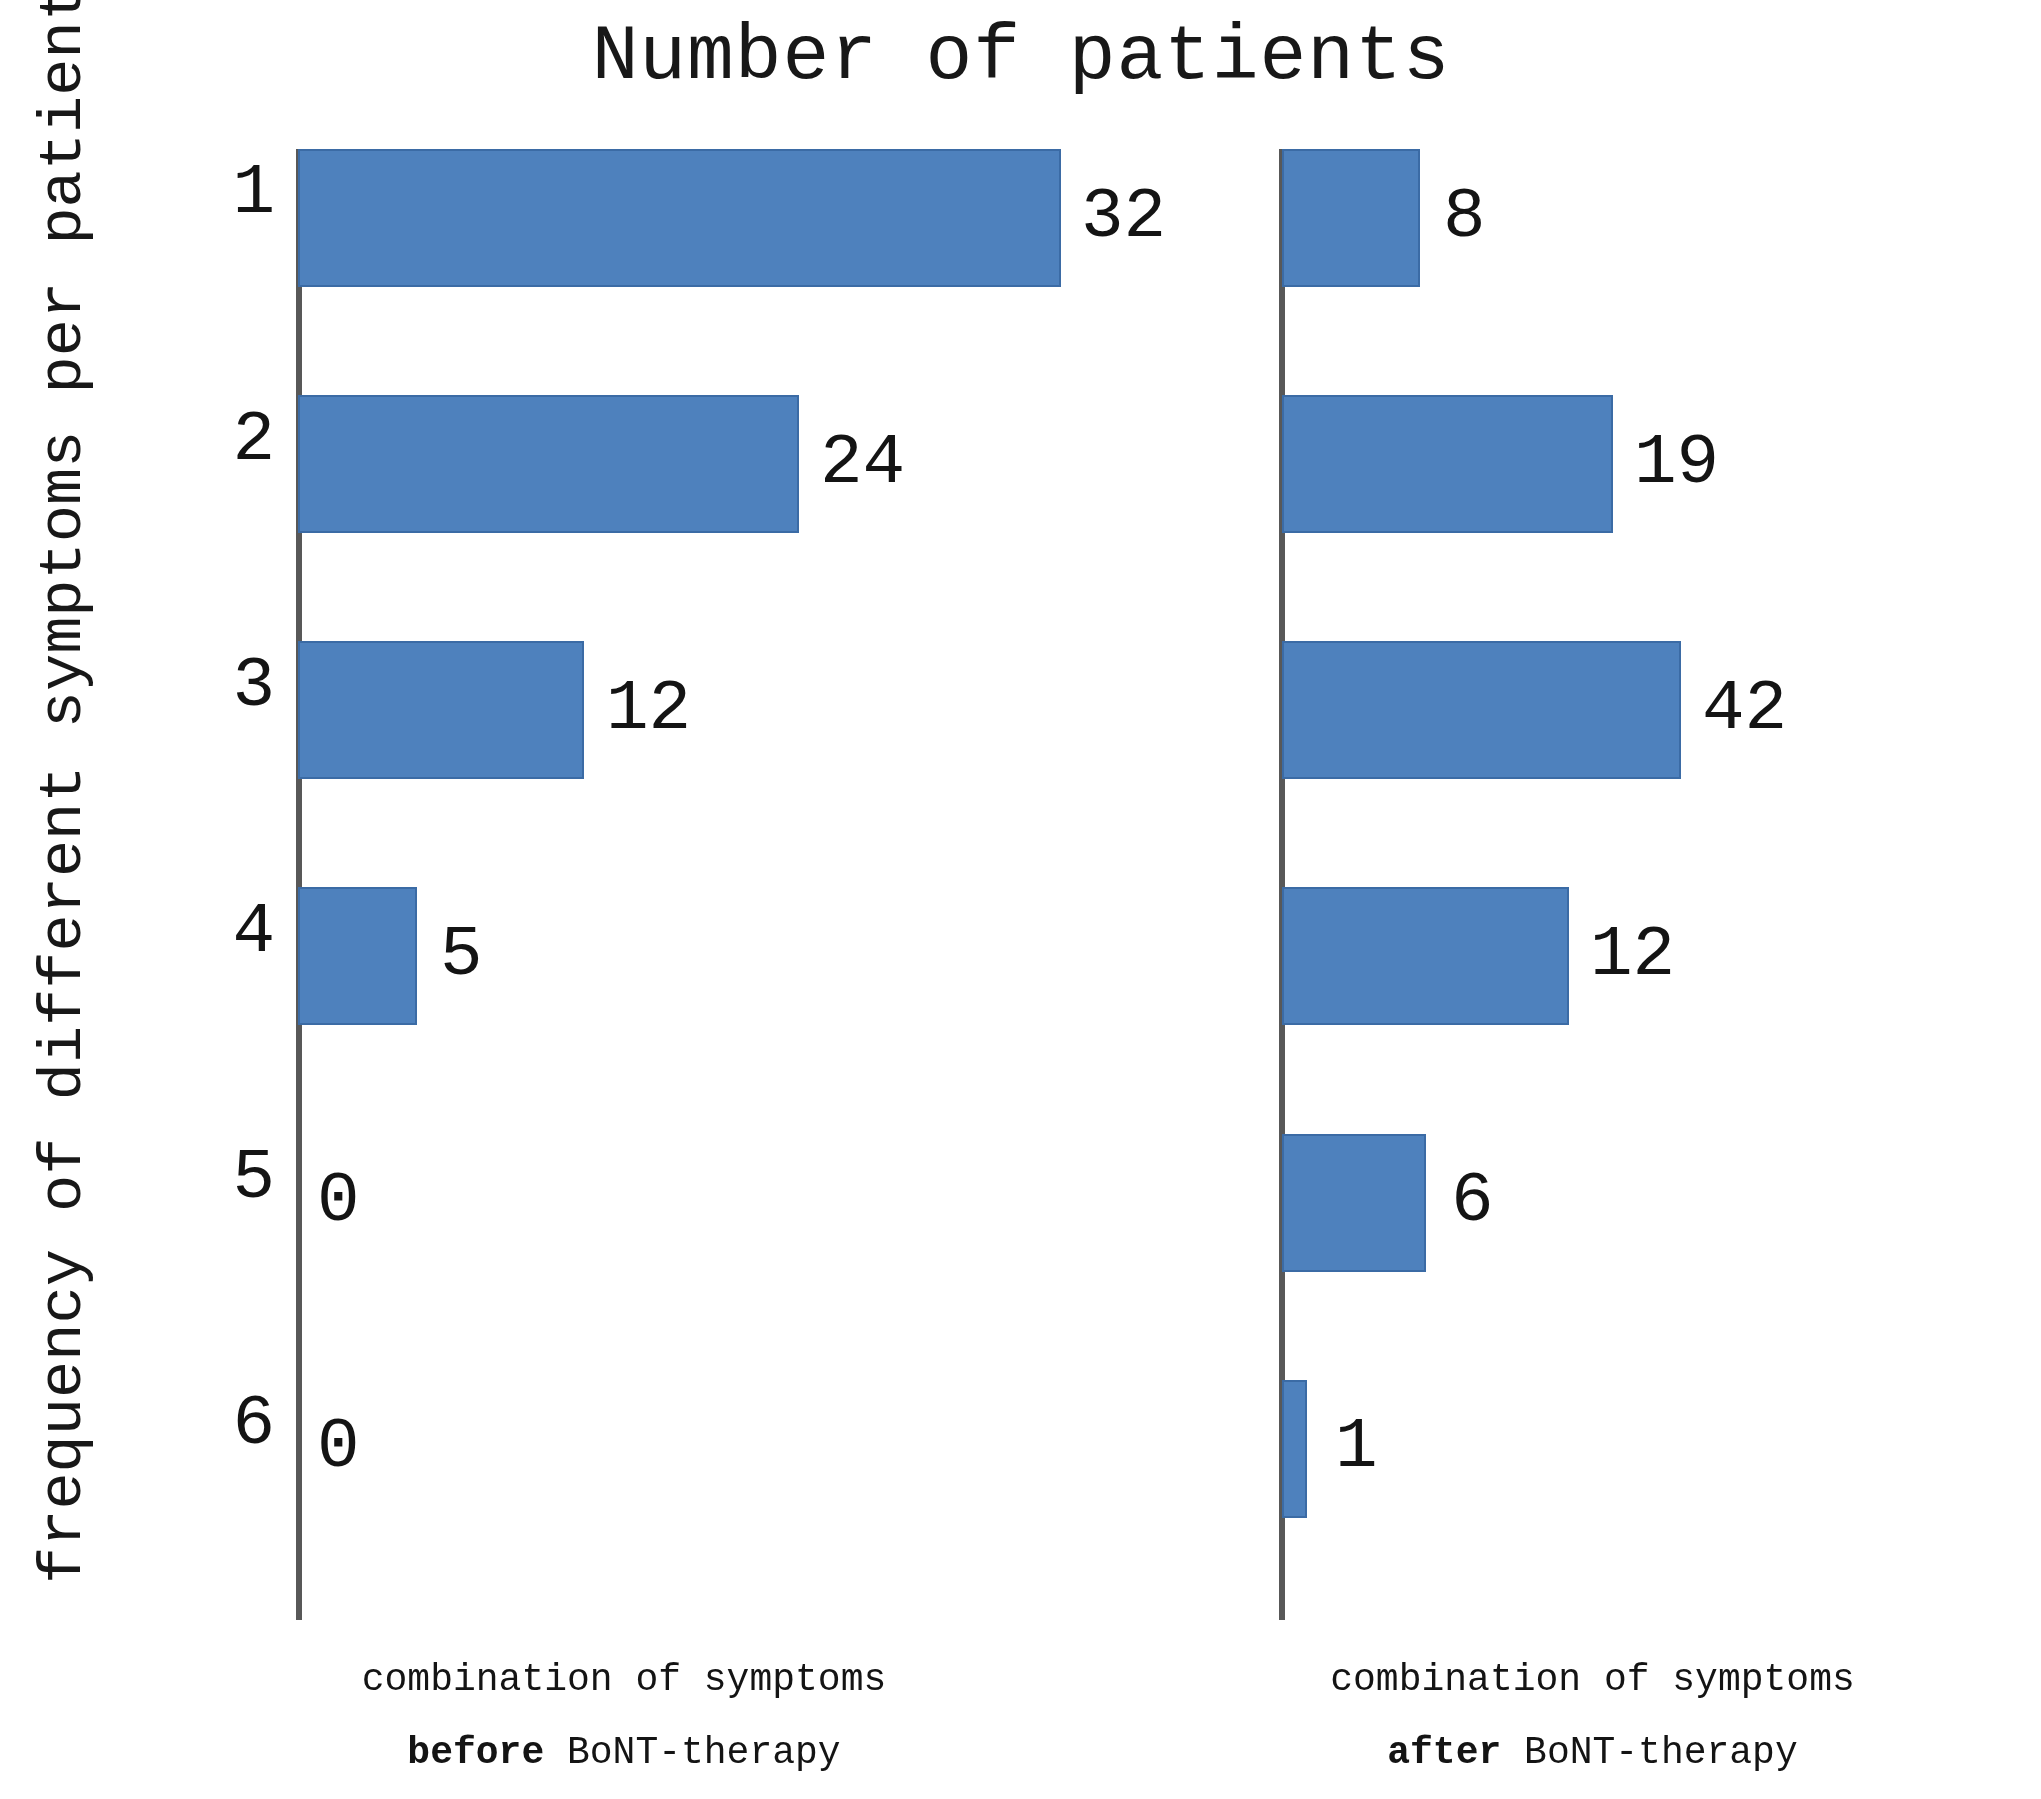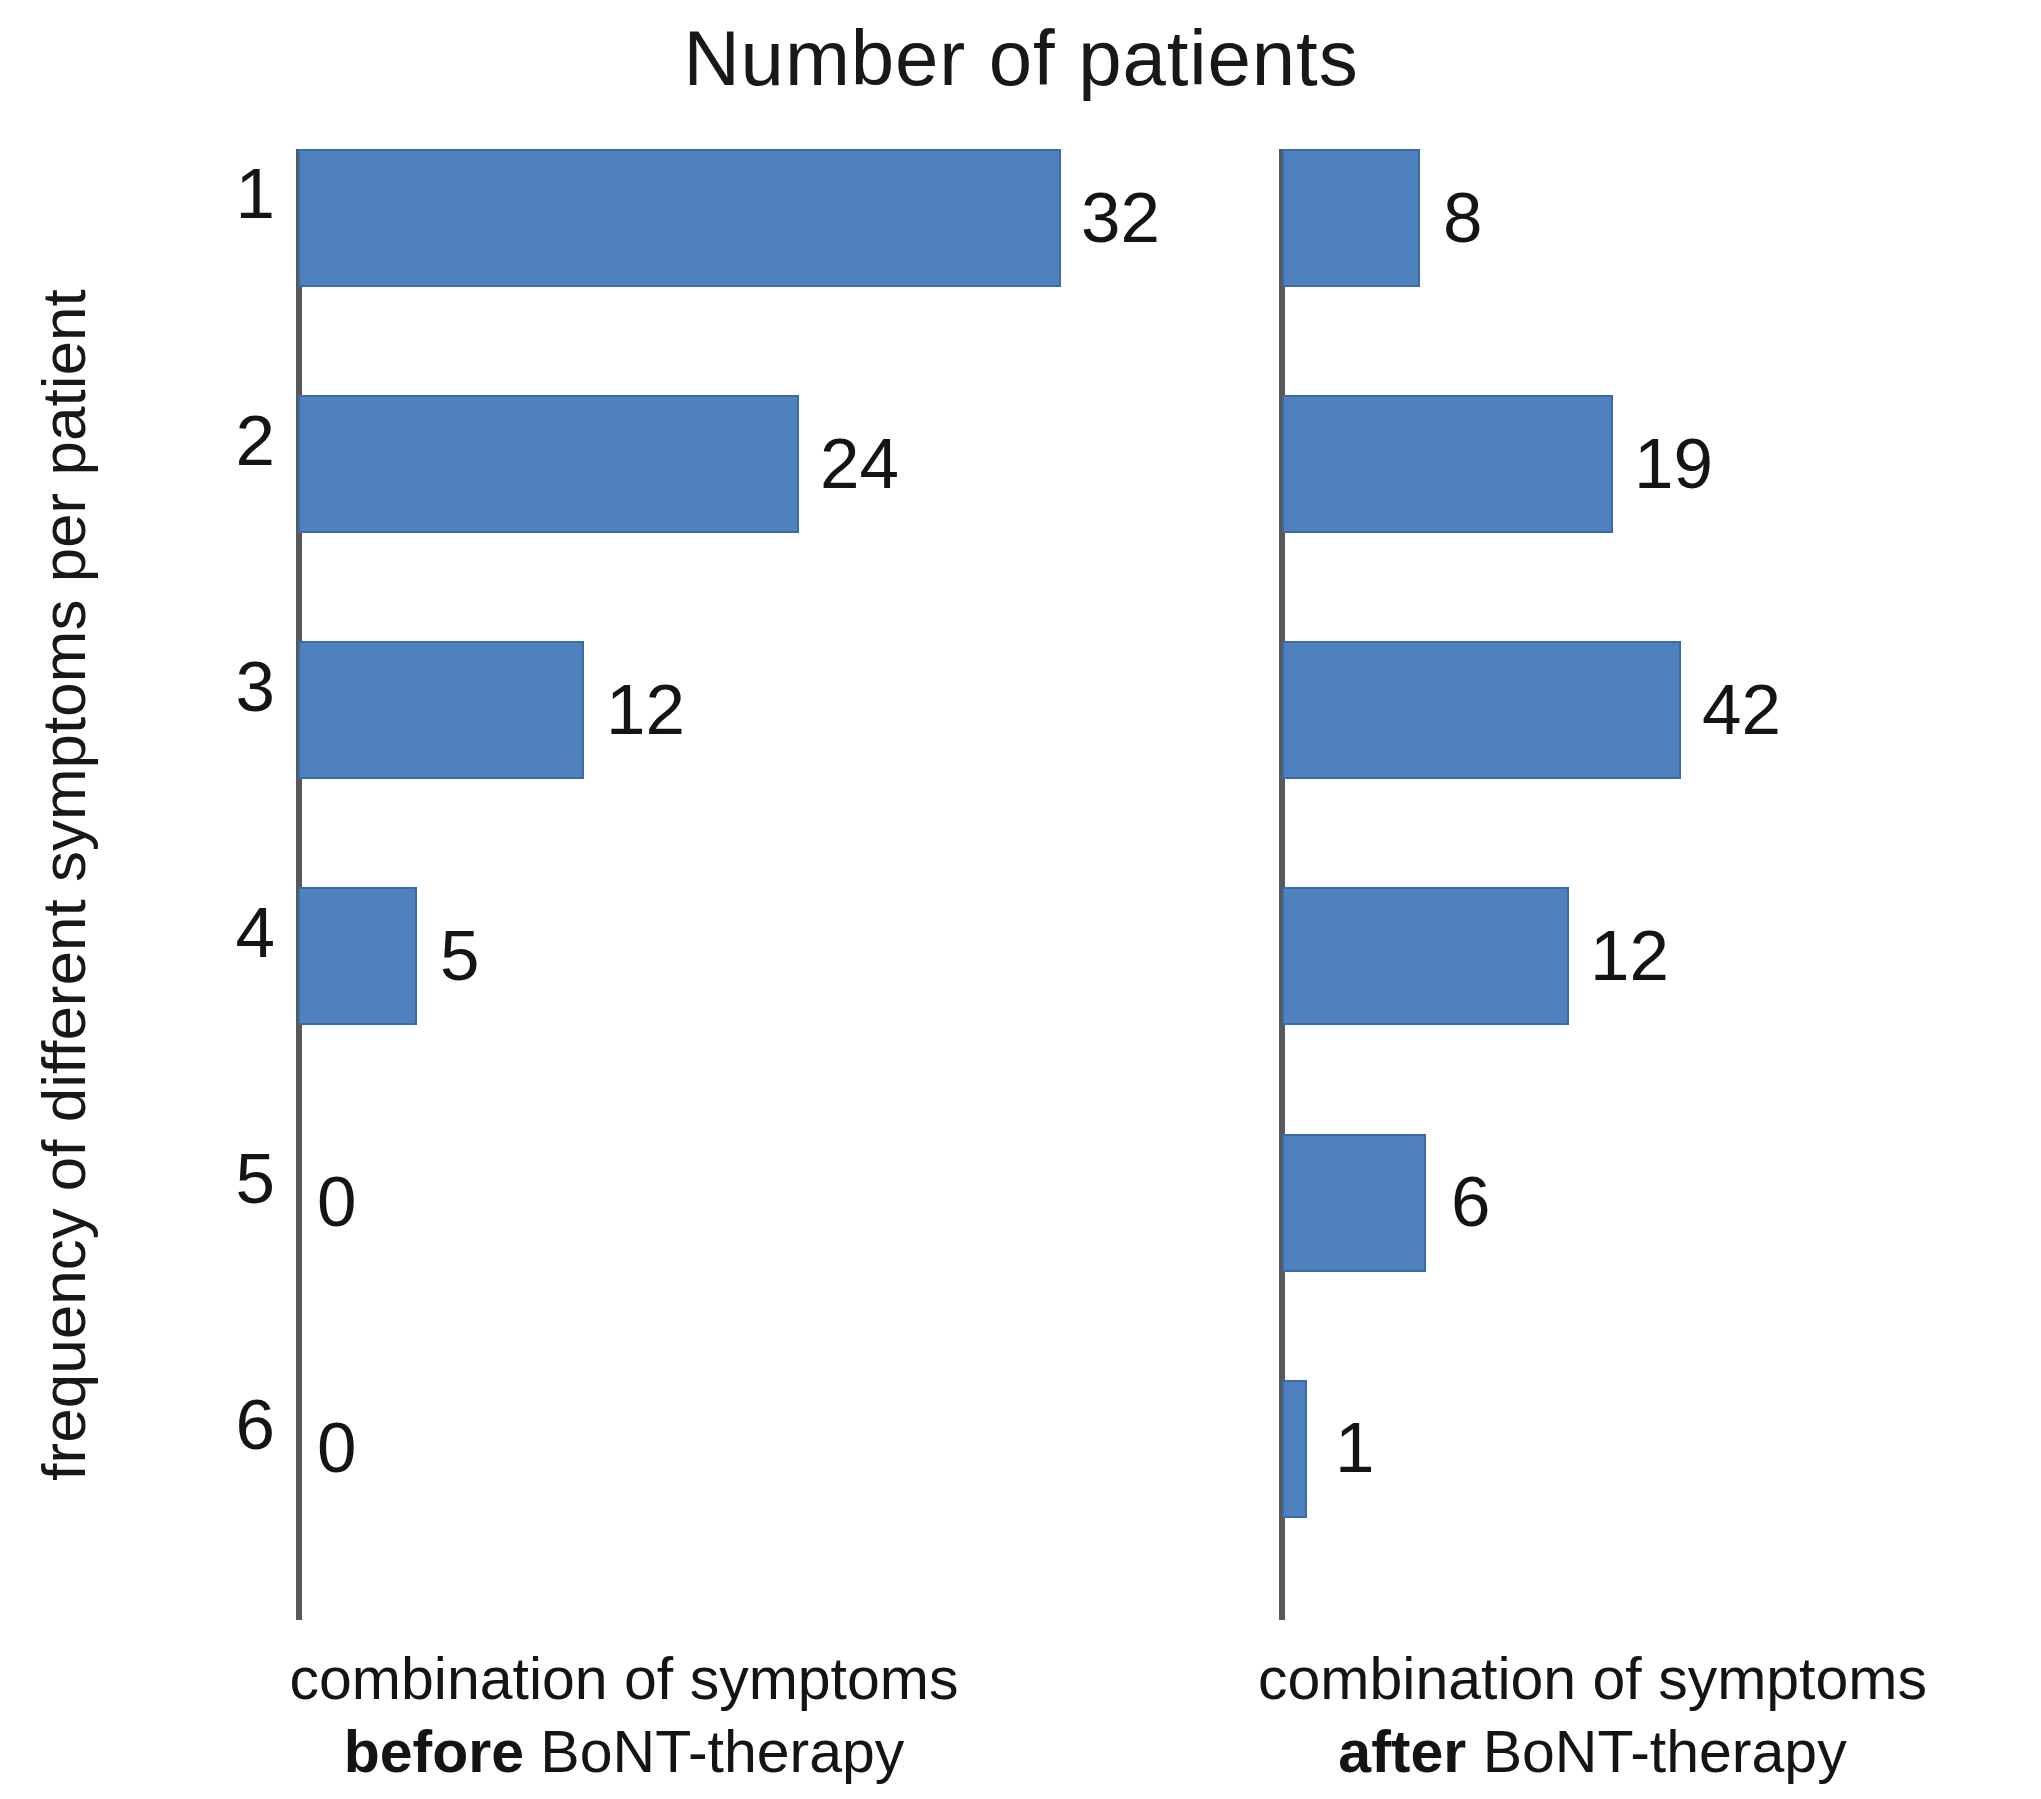--- a/index.html
+++ b/index.html
@@ -6,21 +6,21 @@
   html, body {
     margin: 0;
     padding: 0;
     background: #ffffff;
   }
   #page {
     position: relative;
     width: 2042px;
     height: 1799px;
     background: #ffffff;
-    font-family: Liberation Sans, sans-serif;
+    font-family: Liberation Mono, monospace;
     color: #1a1a1a;
     overflow: hidden;
   }
 
   
   #chart-title {
     position: absolute;
     left: 0;
     top: 13px;
     width: 2042px;
@@ -92,21 +92,21 @@
     line-height: 71px;
     color: #141414;
     white-space: nowrap;
   }
 
   
   .panel-caption {
     position: absolute;
     top: 1643px;
     text-align: center;
-    font-size: 59px;
+    font-size: 38px;
     line-height: 73px;
     color: #141414;
   }
   .panel-caption .bold {
     font-weight: 700;
   }
 </style>
 </head>
 <body>
 

